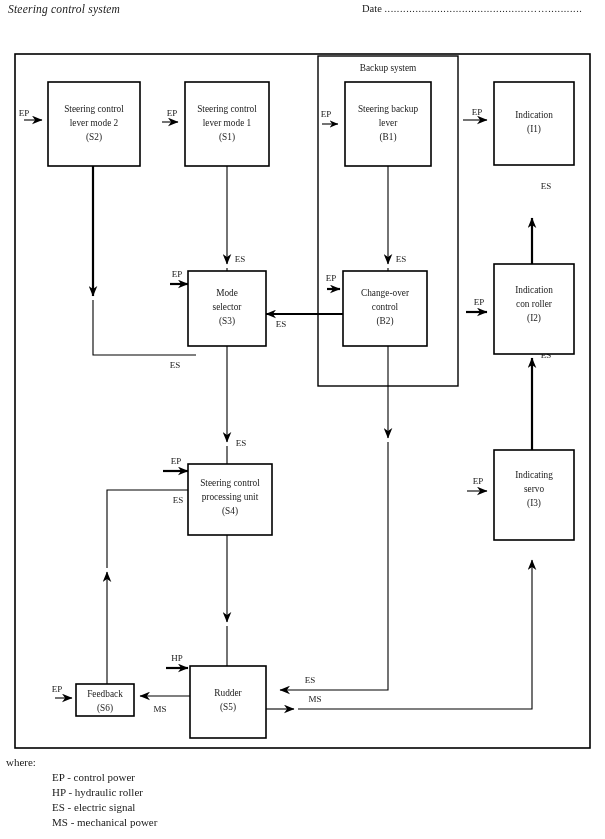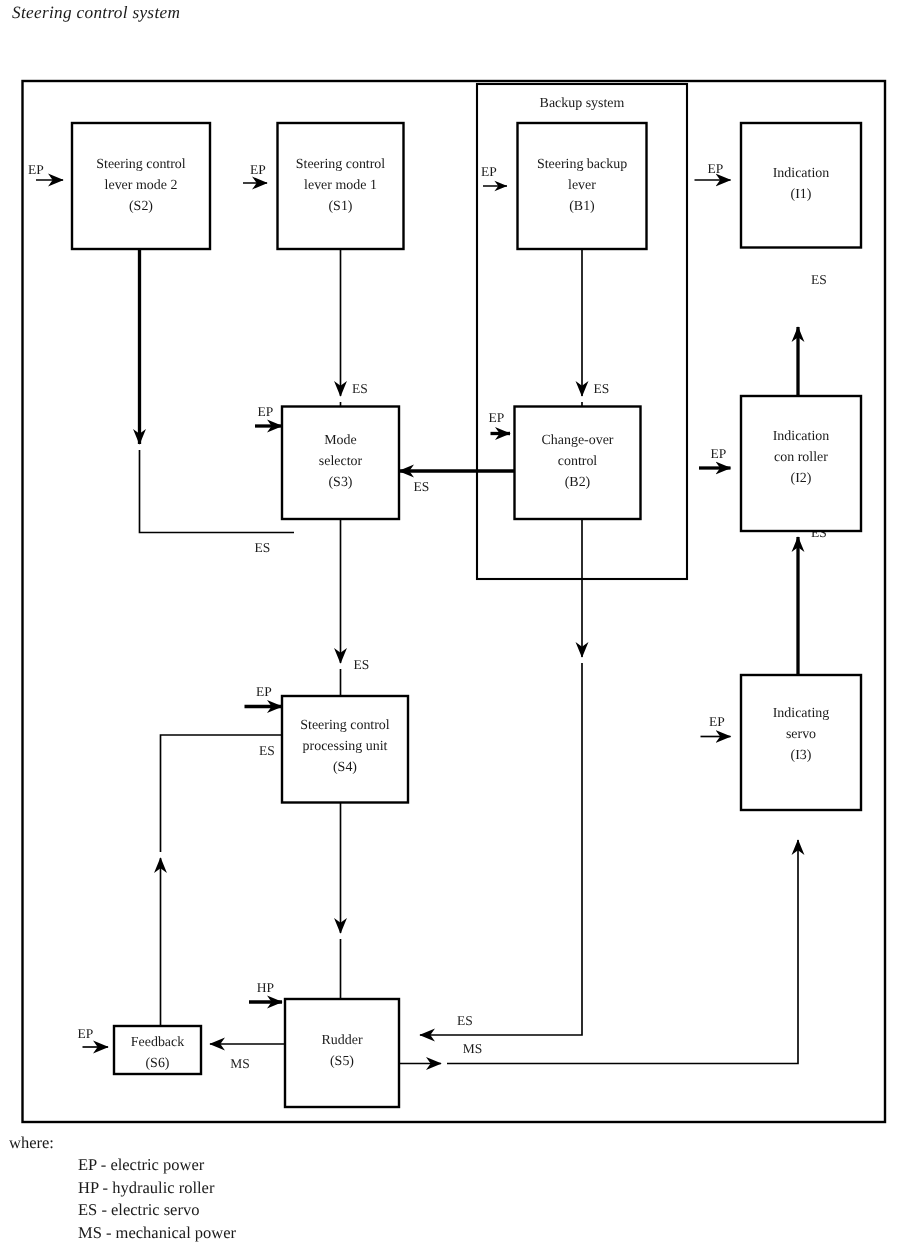--- a/index.html
+++ b/index.html
@@ -43,20 +43,24 @@
   .legend .where{position:absolute;left:6px;top:0px;font-size:11px;text-align:right;}
   .legend ul{list-style:none;margin:0;padding:0;position:absolute;left:52px;top:14px;}
   .legend li{font-size:11px;line-height:15px;white-space:nowrap;}
 </style>
 </head>
 <body>
 
 <div class="header">
   <div class="doc-title">Steering control system</div>
 
+  <div class="meta-row" id="meta-date">
+    <span class="lbl">Date</span>
+    <span class="dots">..............................................……...........</span>
+  </div>
 
 </div>
 
 <div class="diagram-wrap">
 <svg class="diagram" width="605" height="710" viewBox="0 0 605 710" xmlns="http://www.w3.org/2000/svg">
   <defs>
     <marker id="ah" markerWidth="11" markerHeight="9" refX="10" refY="4.5" orient="auto" markerUnits="userSpaceOnUse">
       <path d="M0,0.2 L10.5,4.5 L0,8.8 L3.1,4.5 Z" fill="#000"></path>
     </marker>
     <marker id="ahs" markerWidth="9" markerHeight="7.5" refX="8.4" refY="3.75" orient="auto" markerUnits="userSpaceOnUse">
@@ -218,18 +222,18 @@
     <text class="boxlabel" x="105" y="651">Feedback</text>
     <text class="boxlabel" x="105" y="665">(S6)</text>
   </g>
 
 </svg>
 </div>
 
 <div class="legend">
   <div class="where">where:</div>
   <ul>
-    <li>EP - electric power</li>
+    <li>EP - control power</li>
     <li>HP - hydraulic roller</li>
-    <li>ES - electric servo</li>
+    <li>ES - electric signal</li>
     <li>MS - mechanical power</li>
   </ul>
 </div>
 
 </body></html>

